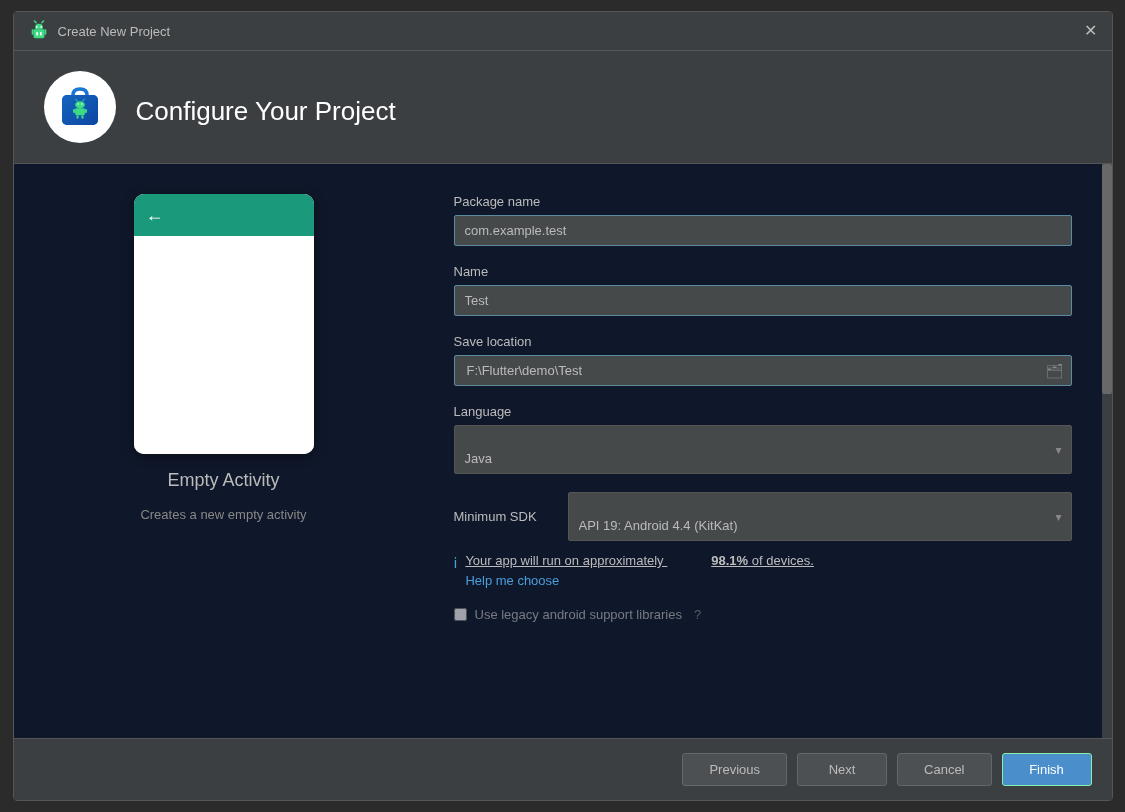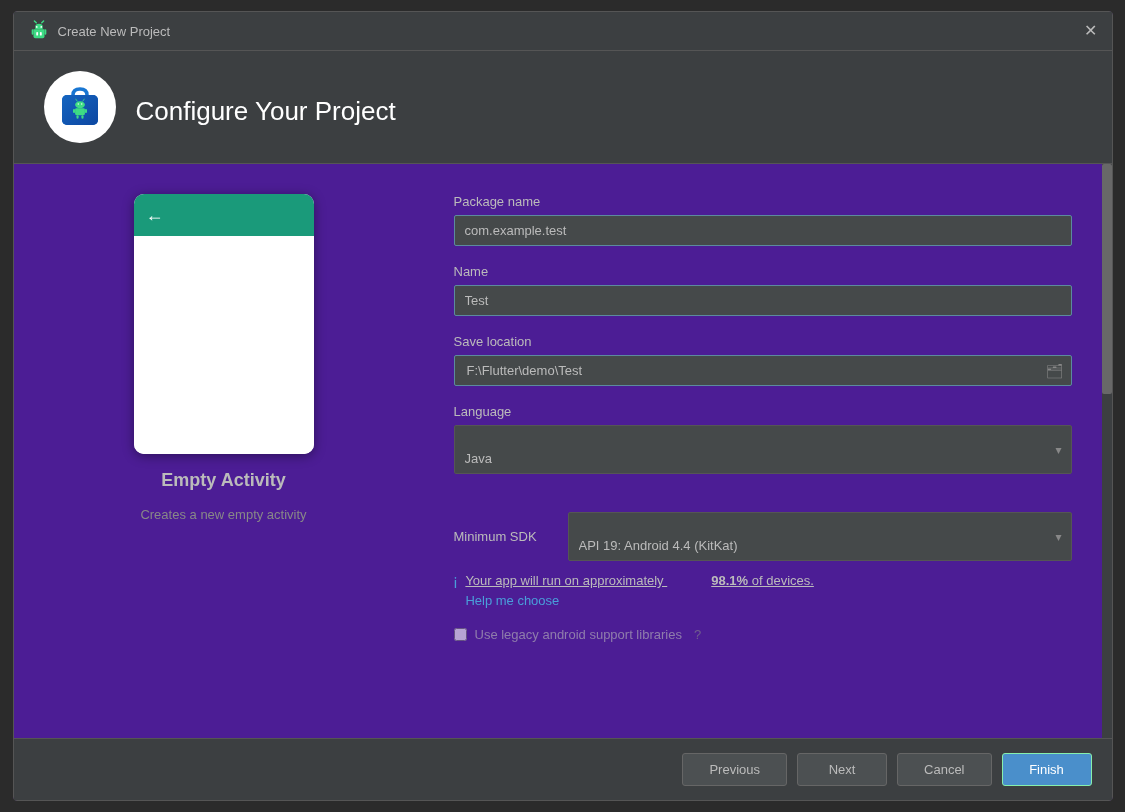--- a/index.html
+++ b/index.html
@@ -9,21 +9,21 @@
       display: flex;
       justify-content: center;
       align-items: center;
       width: 1125px;
       height: 812px;
       overflow: hidden;
     }
     .dialog {
       width: 1100px;
       height: 790px;
-      background: #4c1d95;
+      background: #0f172a;
       border: 1px solid #555;
       border-radius: 4px;
       display: flex;
       flex-direction: column;
       position: relative;
     }
     
     .title-bar {
       background: #3c3f41;
       padding: 8px 14px;
@@ -114,21 +114,21 @@
       font-size: 18px;
     }
     .phone-body {
       background: white;
       flex: 1;
       height: calc(100% - 42px);
     }
     .activity-label {
       color: #bbbbbb;
       font-size: 18px;
-      font-weight: 700;
+      font-weight: 400;
       text-align: right;
     }
     .activity-sublabel {
       color: #888888;
       font-size: 13px;
       text-align: center;
     }
     
     .right-panel {
       flex: 1;
@@ -210,21 +210,20 @@
       top: 50%;
       transform: translateY(-50%);
       color: #888;
       pointer-events: none;
       font-size: 12px;
     }
     .sdk-row {
       display: flex;
       align-items: center;
       gap: 14px;
-      margin-top: 20px;
     }
     .sdk-label {
       color: #bbbbbb;
       font-size: 13px;
       flex-shrink: 0;
       min-width: 100px;
     }
     .sdk-select-wrapper {
       position: relative;
       flex: 1;

